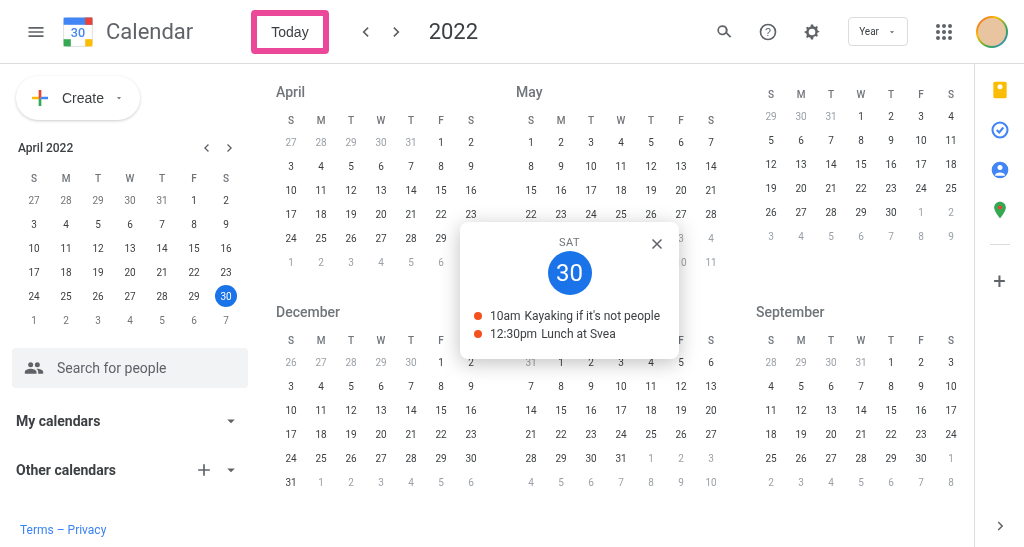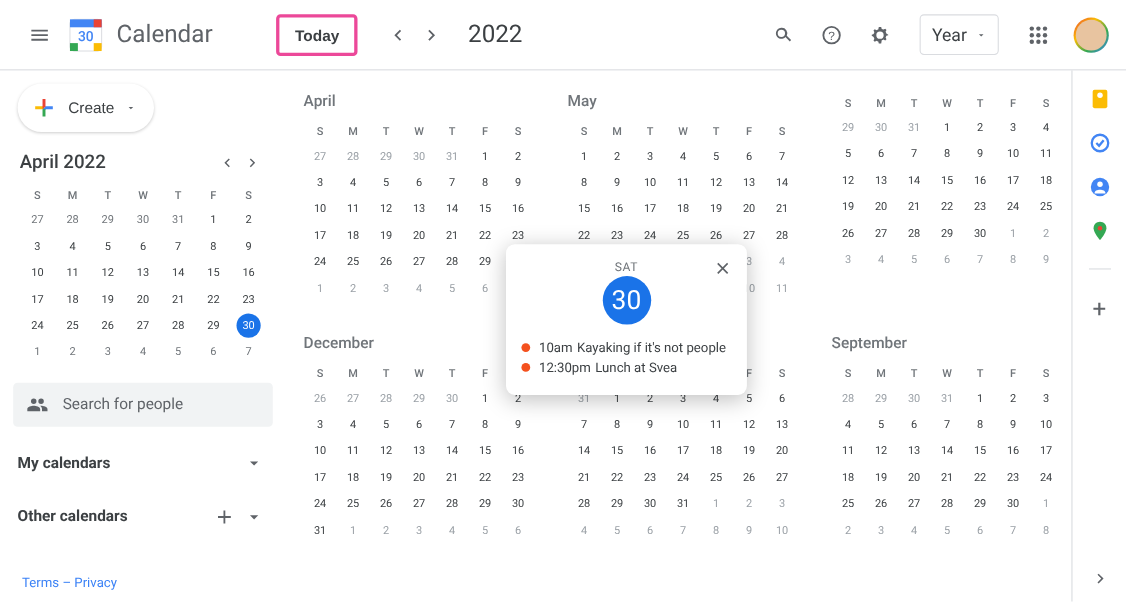--- a/index.html
+++ b/index.html
@@ -2,38 +2,38 @@
 <html><head>
 <meta charset="utf-8">
 <style>
 * { box-sizing: border-box; margin: 0; padding: 0; }
 body { font-family: 'Google Sans', Roboto, Arial, sans-serif; color: #3c4043; font-size: 14px; overflow: hidden; width: 1024px; height: 547px; background: #fff; }
 .header { display: flex; align-items: center; height: 64px; padding: 0 16px; border-bottom: 1px solid #dadce0; }
 .menu-btn { width: 40px; height: 40px; border: none; background: none; display: flex; align-items: center; justify-content: center; border-radius: 50%; cursor: pointer; color: #5f6368; }
 .logo { display: flex; align-items: center; margin-left: 4px; }
 .logo-icon { width: 36px; height: 36px; position: relative; }
 .logo-text { font-size: 22px; color: #5f6368; margin-left: 10px; font-weight: 400; }
-.today-btn { margin-left: 58px; padding: 8px 14px; border: 3px solid #ec4899; border-radius: 4px; background: #fff; font-size: 14px; color: #3c4043; cursor: pointer; font-weight: 700; }
+.today-btn { margin-left: 58px; padding: 8px 14px; border: 6px solid #ec4899; border-radius: 4px; background: #fff; font-size: 14px; color: #3c4043; cursor: pointer; font-weight: 400; }
 .nav-arrows { display: flex; margin-left: 20px; }
 .arrow-btn { width: 32px; height: 32px; border: none; background: none; cursor: pointer; color: #5f6368; display: flex; align-items: center; justify-content: center; border-radius: 50%; }
 .year-title { font-size: 22px; color: #3c4043; margin-left: 16px; }
 .header-right { margin-left: auto; display: flex; align-items: center; gap: 4px; }
 .icon-btn { width: 40px; height: 40px; border: none; background: none; cursor: pointer; color: #5f6368; display: flex; align-items: center; justify-content: center; border-radius: 50%; }
-.view-select { margin: 0 12px; padding: 8px 10px; border: 1px solid #dadce0; border-radius: 4px; background: #fff; display: flex; align-items: center; gap: 8px; cursor: pointer; font-size: 16px; color: #3c4043; }
+.view-select { margin: 0 12px; padding: 8px 10px; border: 1px solid #dadce0; border-radius: 4px; background: #fff; display: flex; align-items: center; gap: 8px; cursor: pointer; font-size: 10px; color: #3c4043; }
 .apps-icon { width: 40px; height: 40px; display: flex; align-items: center; justify-content: center; cursor: pointer; }
 .avatar { width: 32px; height: 32px; border-radius: 50%; background: linear-gradient(135deg, #ea4335, #fbbc04, #34a853, #4285f4); padding: 2px; margin-left: 8px; cursor: pointer; }
 .avatar-inner { width: 100%; height: 100%; border-radius: 50%; background: #e8c4a0; }
 .body { display: flex; height: calc(100% - 64px); }
 .sidebar { width: 256px; padding: 12px 8px 0 12px; flex-shrink: 0; }
 .create-btn { display: flex; align-items: center; padding: 10px 16px 10px 12px; border: none; background: #fff; border-radius: 24px; box-shadow: 0 1px 3px rgba(0,0,0,0.2); cursor: pointer; margin-bottom: 16px; margin-left: 4px; }
 .create-plus { width: 24px; height: 24px; margin-right: 10px; }
 .create-text { font-size: 14px; color: #3c4043; font-weight: 500; margin-right: 10px; }
 .mini-cal { padding: 0 6px; }
 .mini-head { display: flex; align-items: center; justify-content: space-between; margin-bottom: 8px; }
-.mini-title { font-size: 17px; color: #3c4043; font-weight: 500; }
+.mini-title { font-size: 12px; color: #3c4043; font-weight: 500; }
 .mini-nav { display: flex; }
 .mini-grid { display: grid; grid-template-columns: repeat(7, 1fr); gap: 0; }
 .mini-cell { height: 24px; display: flex; align-items: center; justify-content: center; font-size: 10px; color: #70757a; }
 .mini-cell.dow { font-weight: 500; height: 20px; }
 .mini-cell.cm { color: #3c4043; }
 .mini-cell span { width: 22px; height: 22px; display: flex; align-items: center; justify-content: center; border-radius: 50%; }
 .mini-cell.today span { background: #1a73e8; color: #fff; }
 .search-people { margin-top: 16px; padding: 10px 12px; background: #f1f3f4; border-radius: 4px; display: flex; align-items: center; gap: 13px; color: #5f6368; cursor: text; }
 .sidebar-section { margin-top: 18px; display: flex; align-items: center; justify-content: space-between; padding: 6px 8px 6px 4px; cursor: pointer; }
 .sidebar-section-title { font-size: 14px; color: #3c4043; font-weight: 700; }

